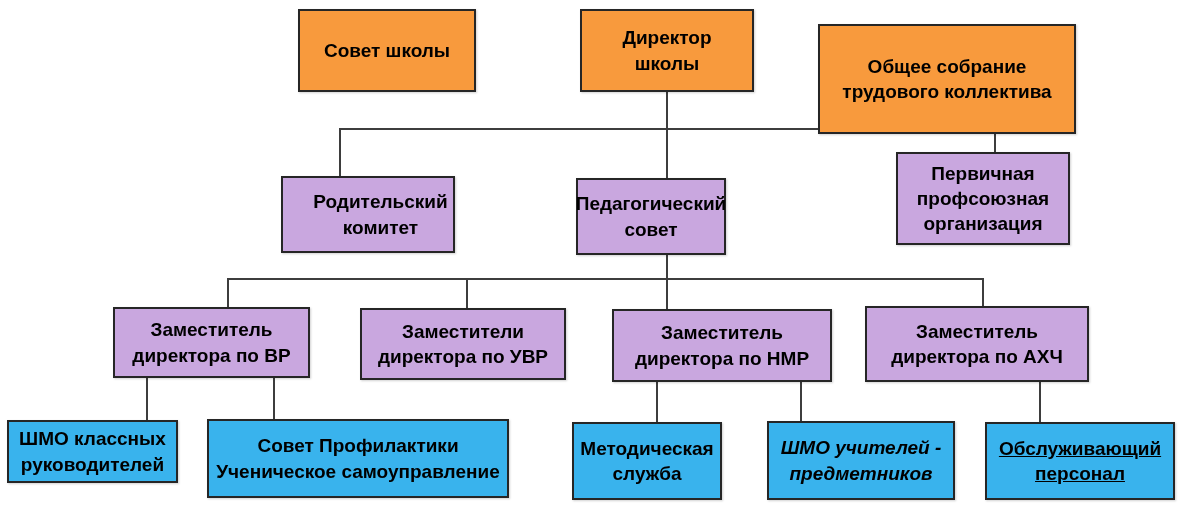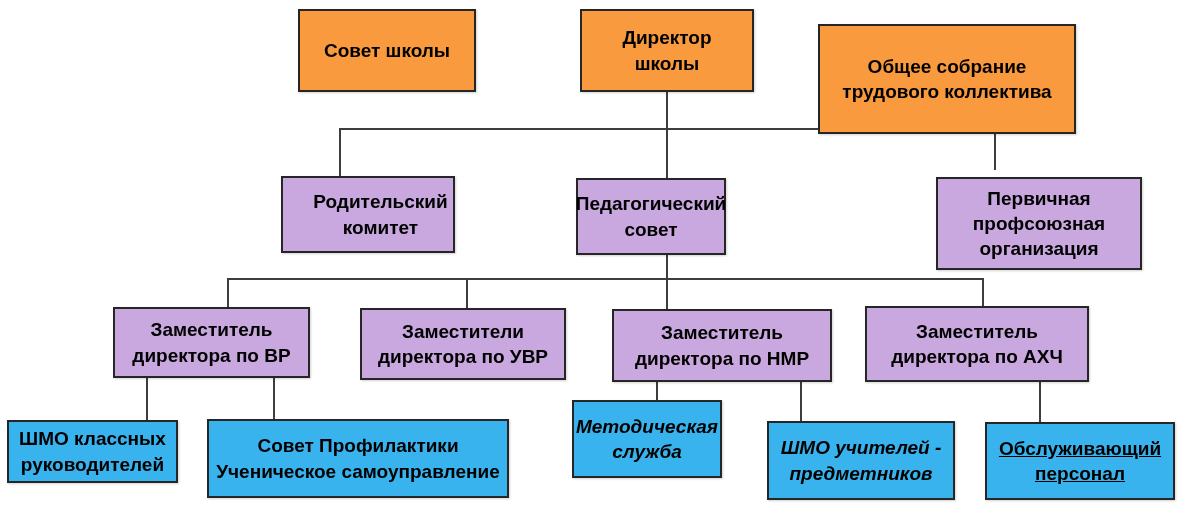--- a/index.html
+++ b/index.html
@@ -67,37 +67,37 @@
   <div class="node lvl-top" style="left:298px; top:9px; width:178px; height:83px;">Совет школы</div>
   <div class="node lvl-top" style="left:580px; top:9px; width:174px; height:83px;">Директор
 школы</div>
   <div class="node lvl-top" style="left:818px; top:24px; width:258px; height:110px;">Общее собрание
 трудового коллектива</div>
 
   <div class="node lvl-mid" style="left:281px; top:176px; width:174px; height:77px;padding-left:25px;">Родительский
 комитет</div>
   <div class="node lvl-mid" style="left:576px; top:178px; width:150px; height:77px;">Педагогический
 совет</div>
-  <div class="node lvl-mid" style="left:896px; top:177px; width:206px; height:93px;margin-left:40px;">Первичная
+  <div class="node lvl-mid" style="left:896px; top:152px; width:174px; height:93px;">Первичная
 профсоюзная
 организация</div>
 
   <div class="node lvl-mid" style="left:113px; top:307px; width:197px; height:71px;">Заместитель
 директора по ВР</div>
   <div class="node lvl-mid" style="left:360px; top:308px; width:206px; height:72px;">Заместители
 директора по УВР</div>
   <div class="node lvl-mid" style="left:612px; top:309px; width:220px; height:73px;">Заместитель
 директора по НМР</div>
   <div class="node lvl-mid" style="left:865px; top:306px; width:224px; height:76px;">Заместитель
 директора по АХЧ</div>
 
   <div class="node lvl-leaf" style="left:7px; top:420px; width:171px; height:63px;">ШМО классных
 руководителей</div>
   <div class="node lvl-leaf" style="left:207px; top:419px; width:302px; height:79px;">Совет Профилактики
 Ученическое самоуправление</div>
-  <div class="node lvl-leaf" style="left:572px; top:400px; width:150px; height:78px;font-style:italic;">Методическая
+  <div class="node lvl-leaf" style="left:572px; top:422px; width:150px; height:78px;">Методическая
 служба</div>
   <div class="node lvl-leaf" style="left:767px; top:421px; width:188px; height:79px;font-style:italic;">ШМО учителей -
 предметников</div>
   <div class="node lvl-leaf" style="left:985px; top:422px; width:190px; height:78px;text-decoration:underline;">Обслуживающий
 персонал</div>
 
 </div>
 
 </body></html>

